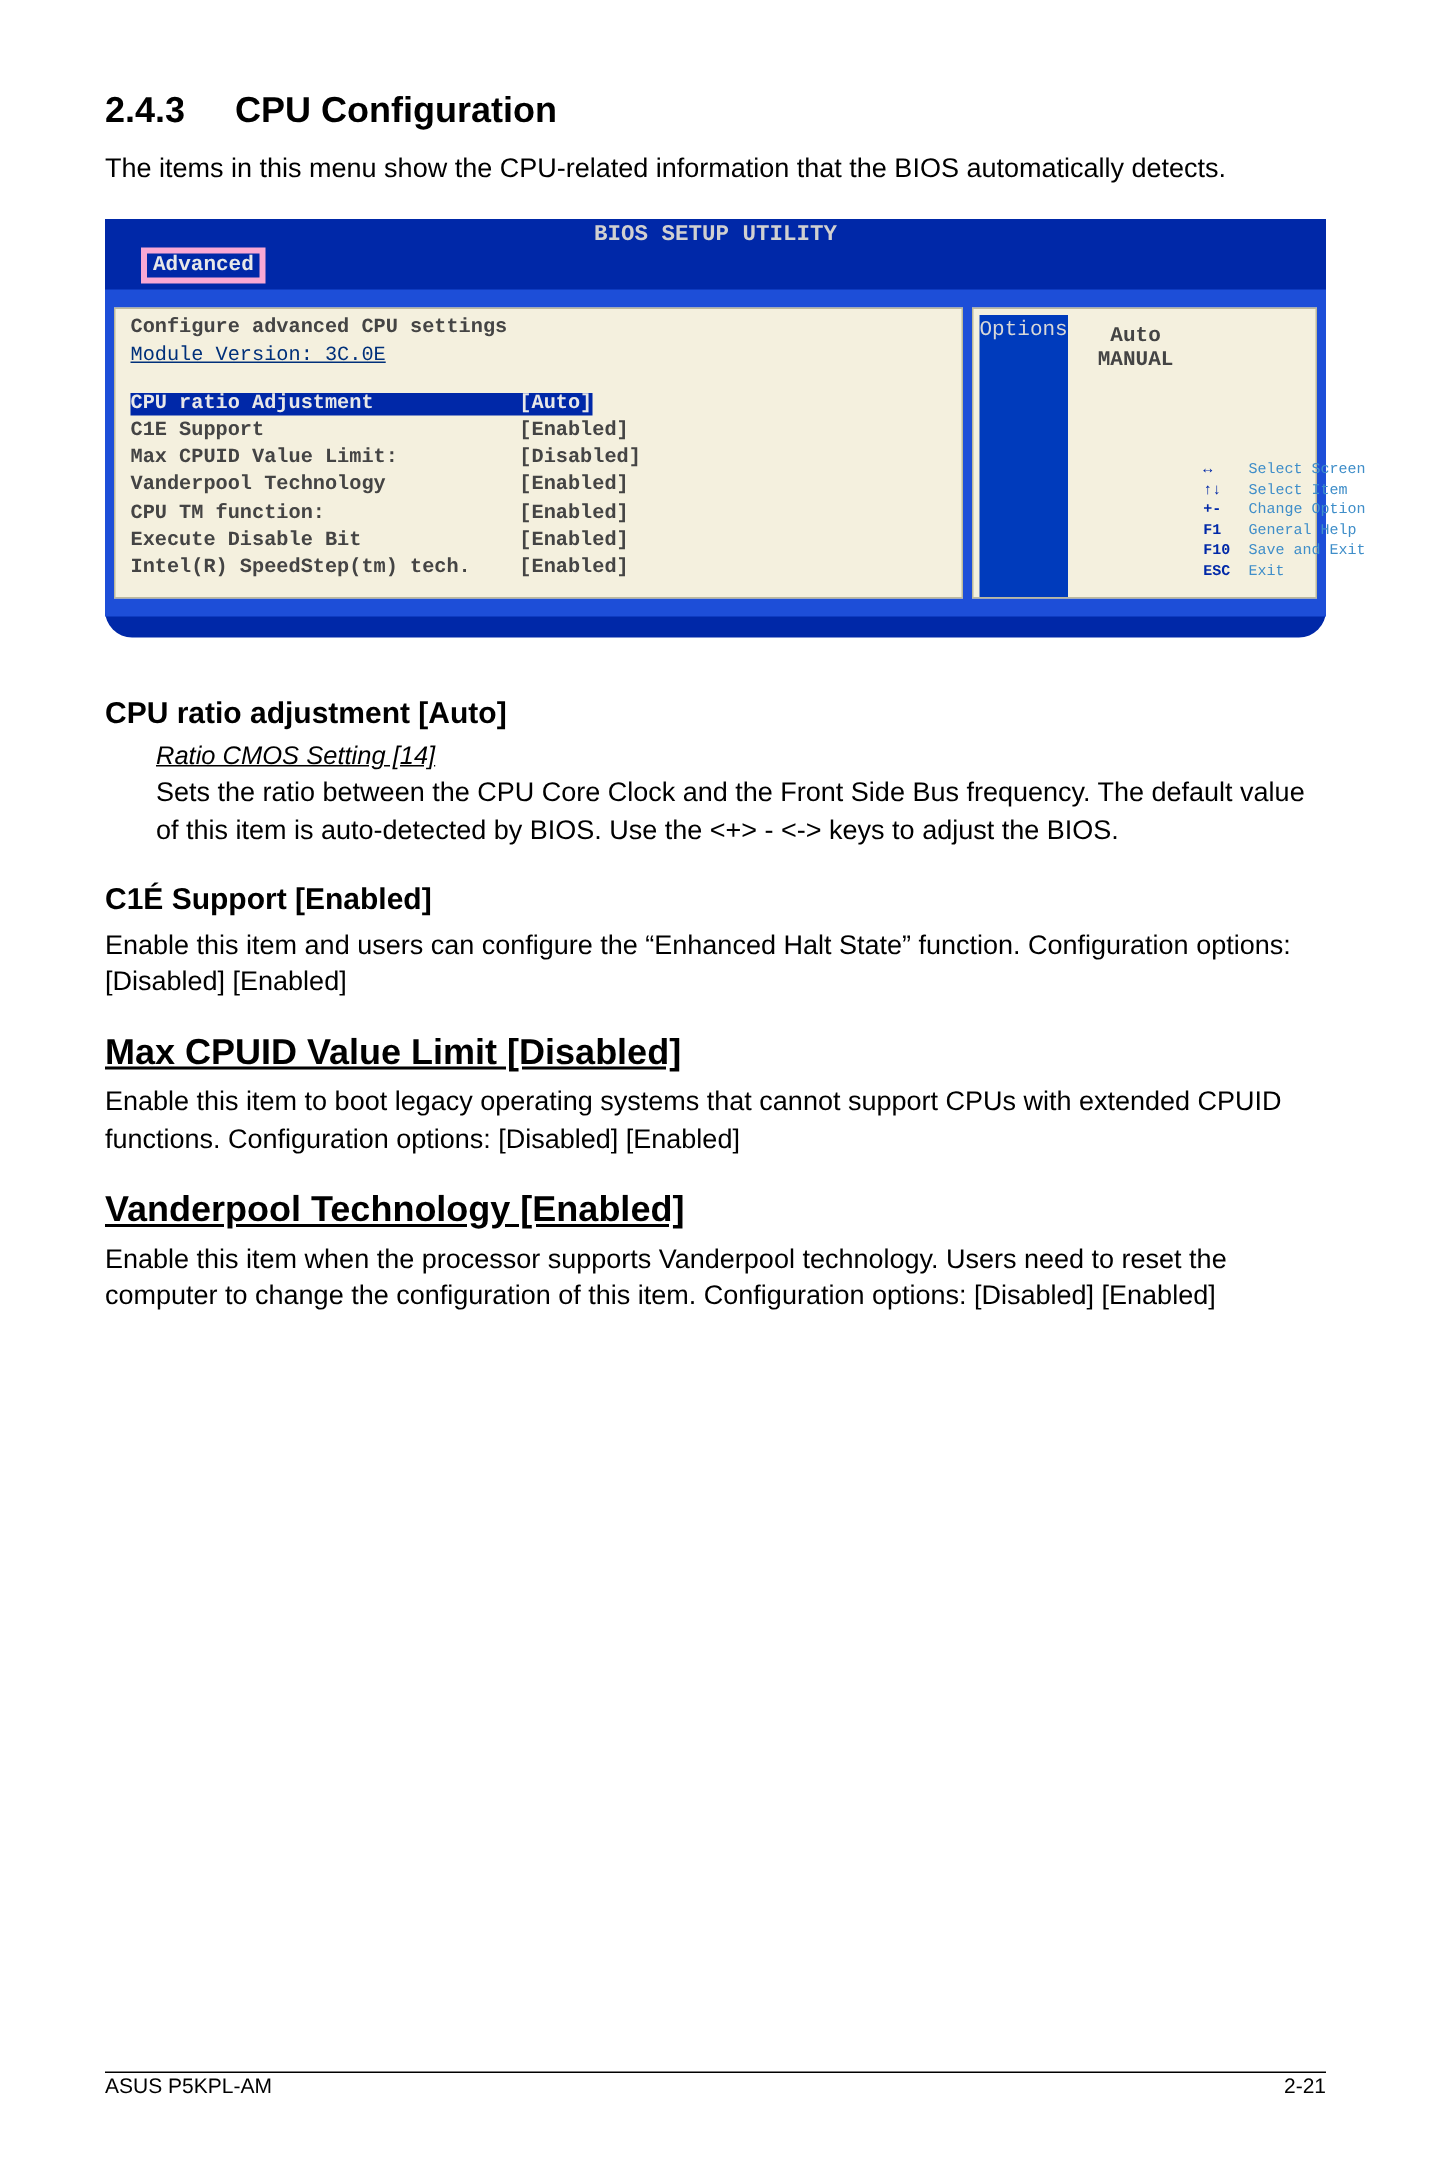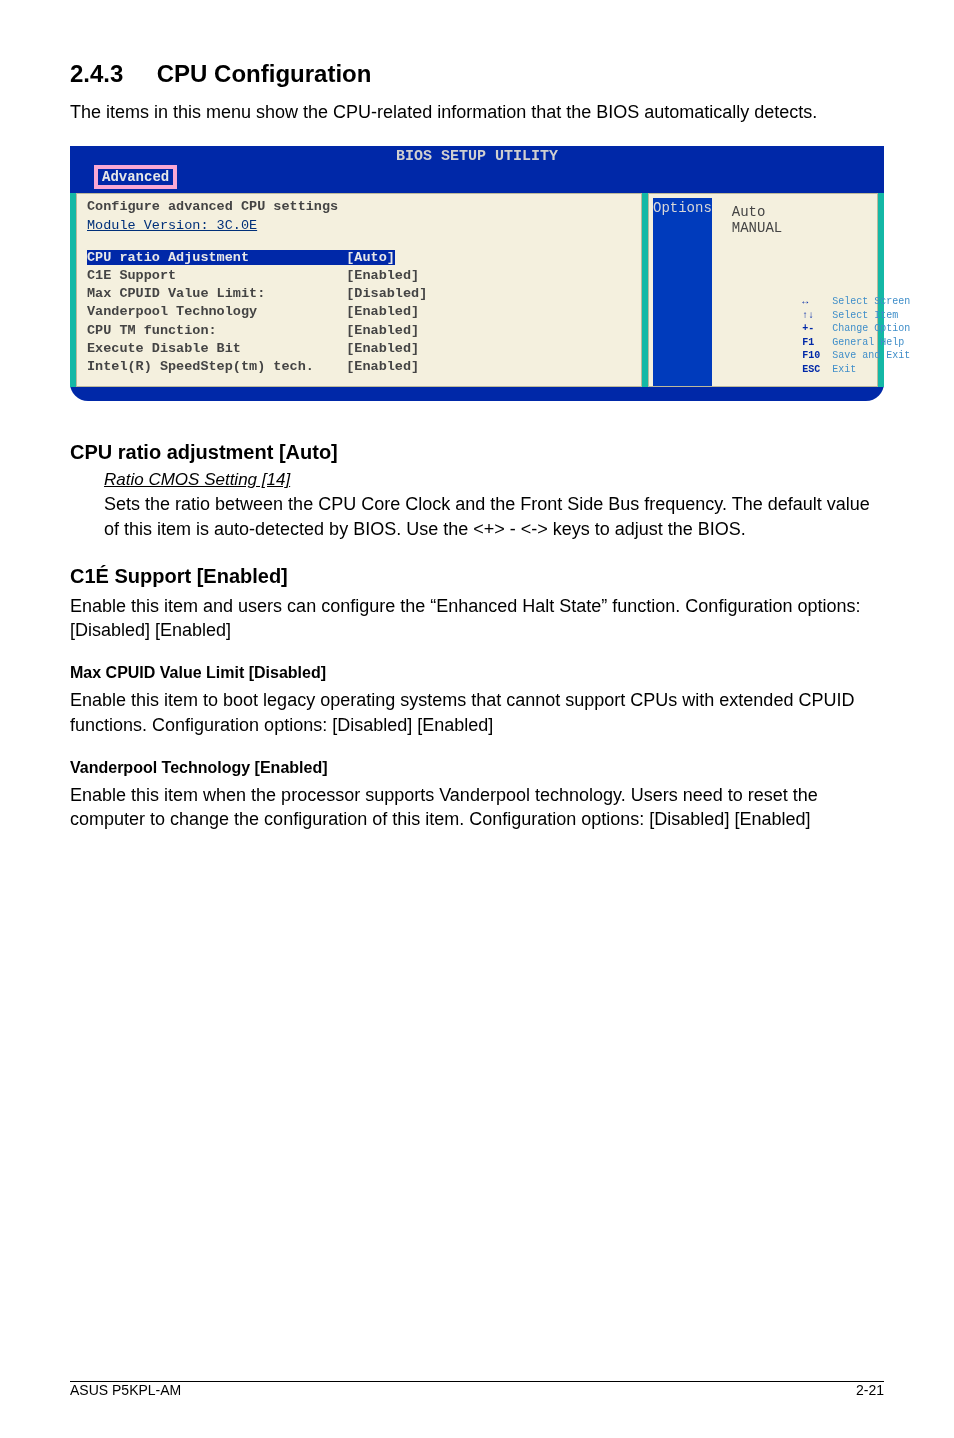--- a/index.html
+++ b/index.html
@@ -52,22 +52,22 @@
     display: inline-block;
     border: 4px solid #f9a8d4;
     padding: 0 4px;
     color: #e8e8e8;
     font-family: "Lucida Console","Courier New",monospace;
     font-size: 14px;
     font-weight: bold;
   }
   .bios-body {
     display: flex;
-    background: #14b8a6;
-    padding: 0 6px;
+    background: #1d4ed8;
+    padding: 12px 6px;
     gap: 6px;
   }
   .bios-left {
     flex: 1;
     background: #f4f0de;
     border: 1px solid #bcb99c;
     padding: 4px 10px 10px 10px;
     font-family: "Courier New", monospace;
     font-size: 13.5px;
     color: #555;
@@ -106,39 +106,40 @@
     background: #003bbc;
     color: #d8d8d8;
     font-family: "Courier New", monospace;
     text-align: center;
     font-size: 14px;
     padding: 2px 0;
     margin: 4px 4px 0 4px;
   }
   .bios-options-list {
     font-family: "Courier New", monospace;
-    font-weight: normal;
+    font-weight: bold;
     font-size: 14px;
     color: #444;
     padding: 10px 10px 0 16px;
+    text-align: center;
   }
   .bios-help {
     margin-top: auto;
     font-family: "Courier New", monospace;
     font-weight: normal;
     font-size: 10px;
     color: #3f8ec9;
     padding: 10px 6px 10px 10px;
     line-height: 1.35;
     white-space: pre;
   }
   .bios-help b.k { color: #0028a8; }
   
   h3.desc-h { font-size: 20px; font-weight: bold; margin: 22px 0 6px 0; }
-  h4.desc-h { font-size: 16px; font-weight: bold; margin: 22px 0 6px 0; }
+  h4.desc-h { font-size: 24px; font-weight: bold; margin: 22px 0 6px 0; text-decoration: underline; }
   p.desc-p { font-size: 18px; line-height: 1.35; margin: 0 0 10px 0; }
   .indent-block { margin-left: 34px; margin-bottom: 24px; }
   .indent-block .sub-title {
     font-style: italic;
     text-decoration: underline;
     font-size: 17px;
     margin: 6px 0 2px 0;
   }
   .indent-block .sub-body {
     font-size: 18px;

